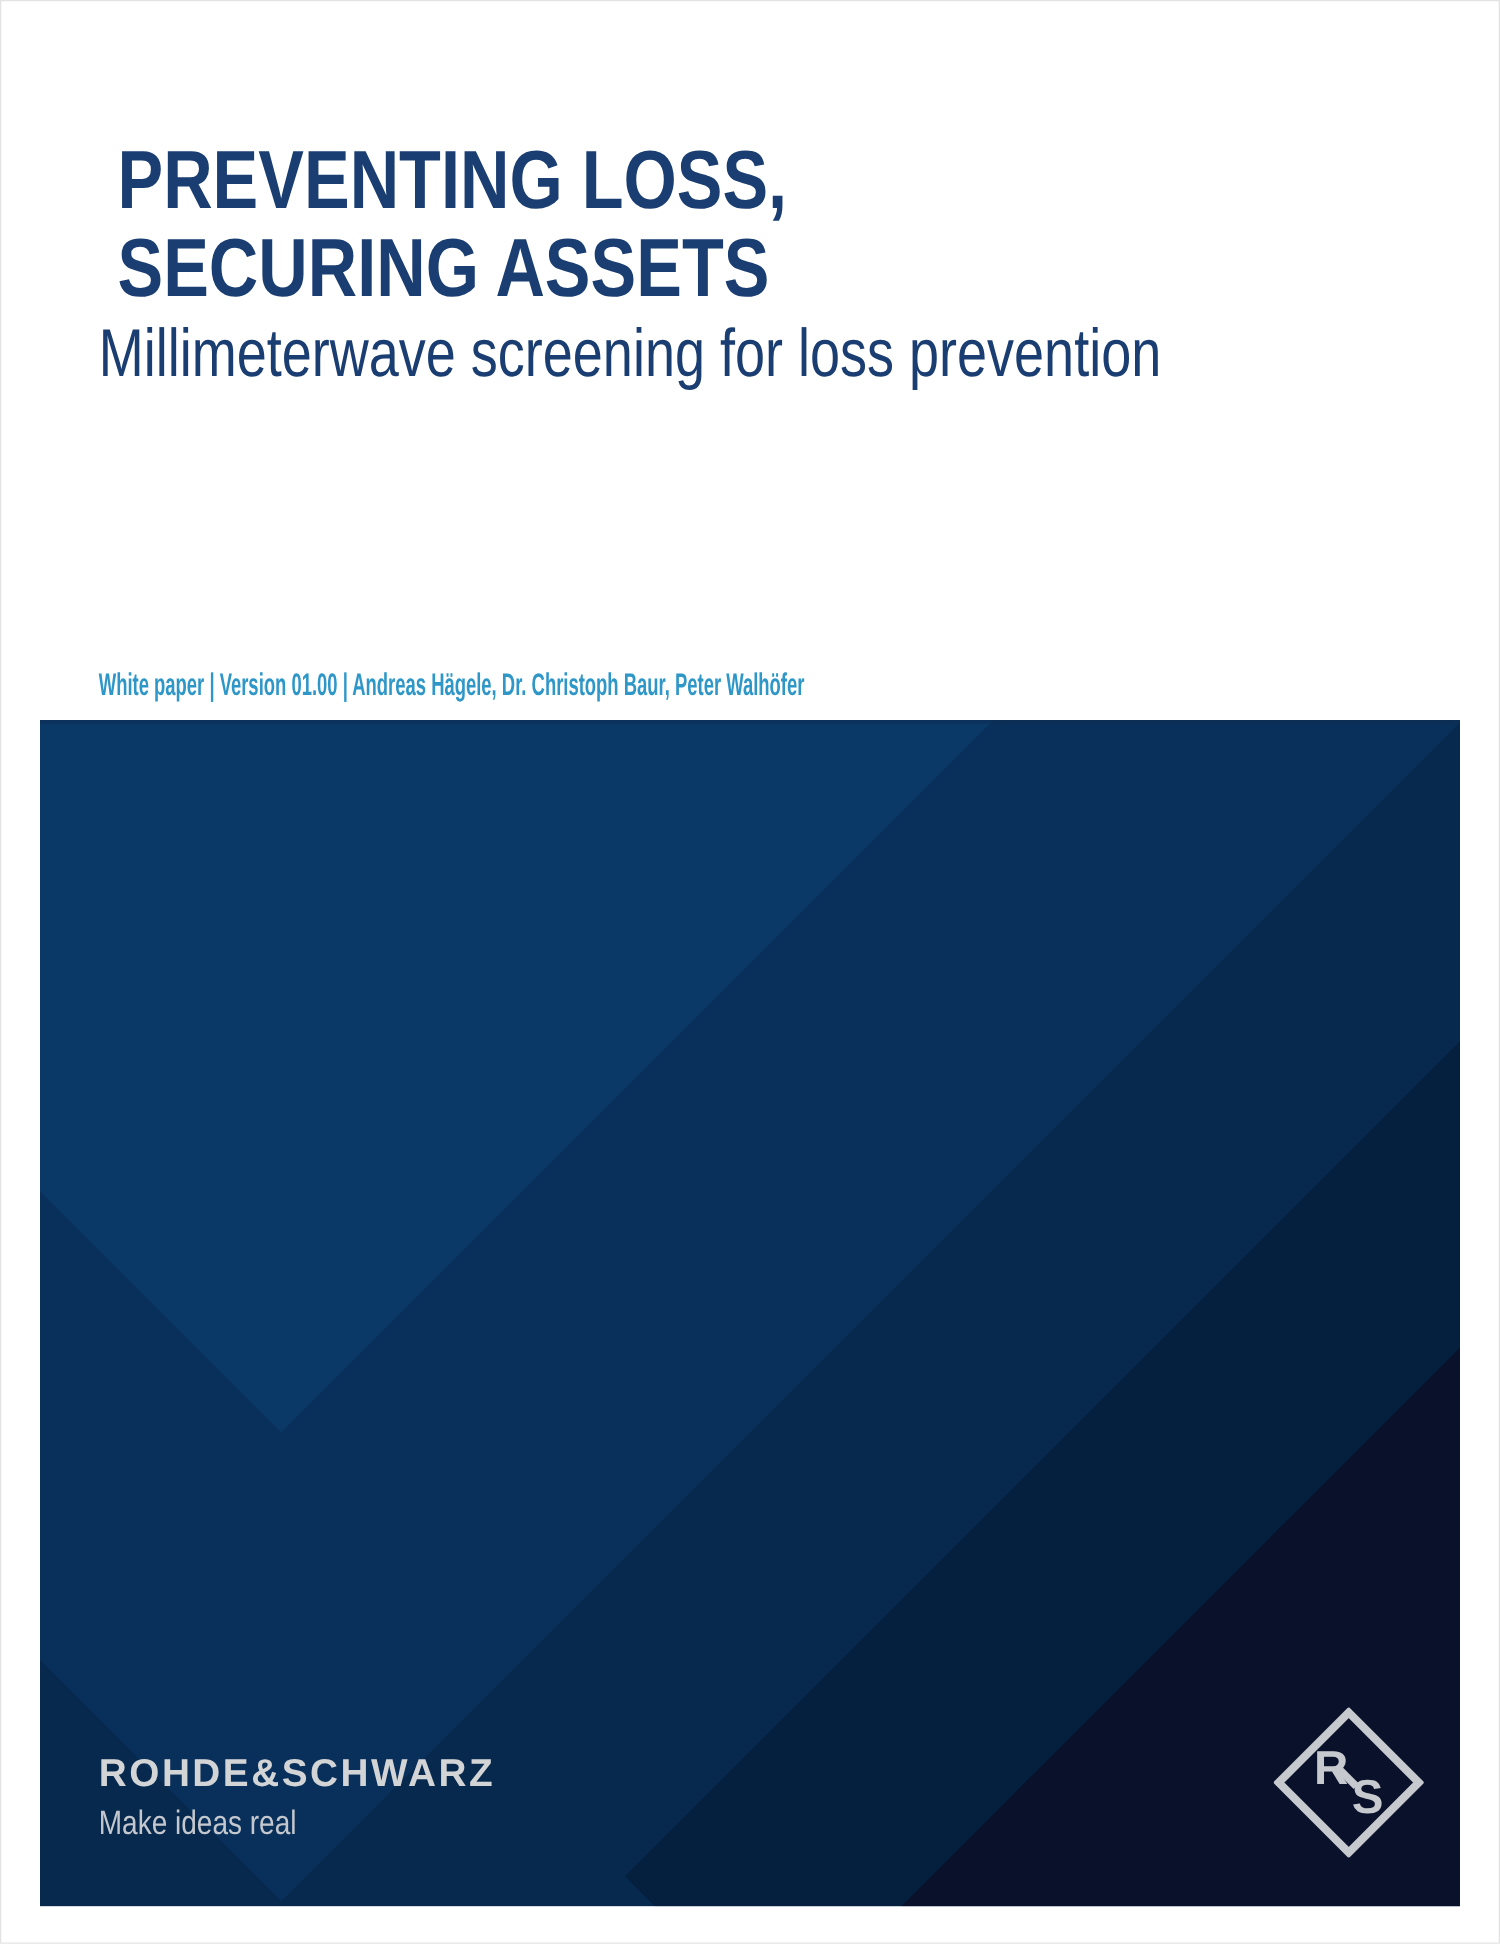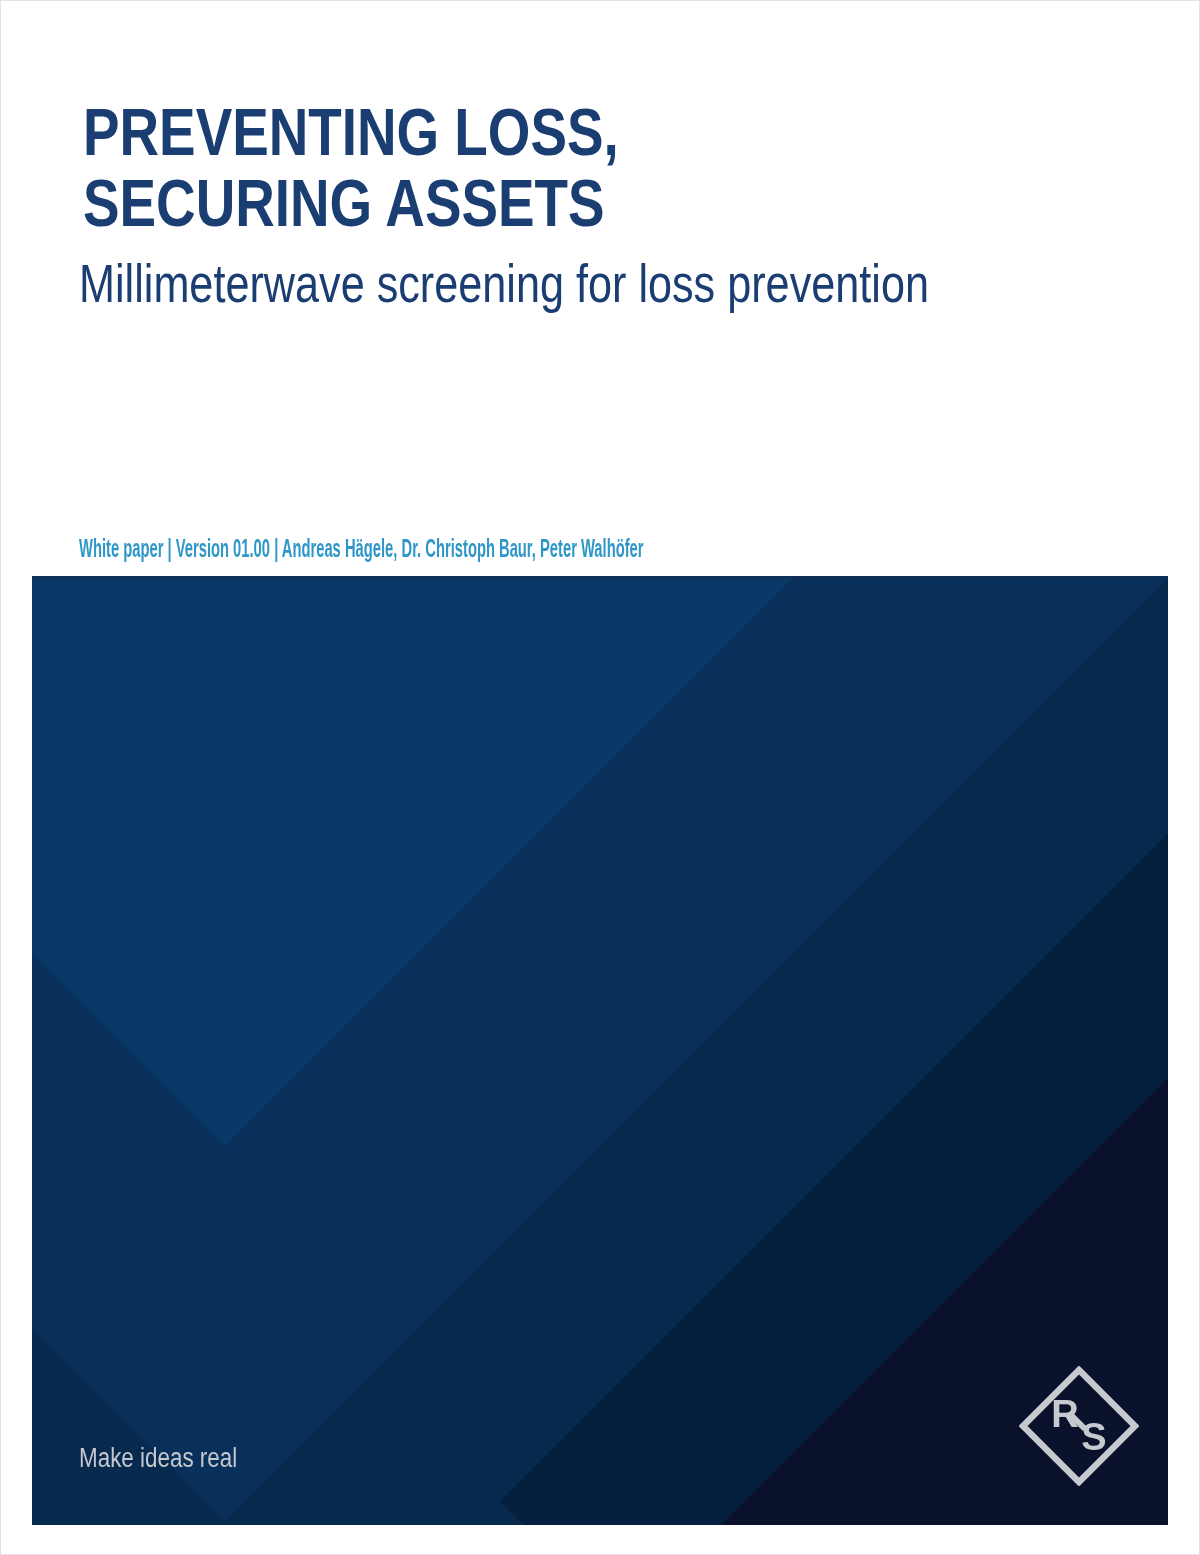--- a/index.html
+++ b/index.html
@@ -70,40 +70,41 @@
     font-family:"Liberation Sans", sans-serif;
     font-weight:bold;
     font-size:38px;
   }
 </style>
 </head>
 <body>
 
 <div class="page">
 
-  <h1 class="title-block" style="margin:4px;color:#1B3E72;">
+  <h1 class="title-block" style="margin:15px;color:#1B3E72;">
     <span class="title-line">PREVENTING LOSS,</span>
     <span class="title-line">SECURING ASSETS</span>
   </h1>
 
   <div class="subtitle" style="color:#1B3E72;">Millimeterwave screening for loss prevention</div>
 
   <div class="meta-line" style="color:#2E97C8;">White paper | Version 01.00 | Andreas Hägele, Dr. Christoph Baur, Peter Walhöfer</div>
 
   <div class="hero">
     <svg viewBox="0 0 1136 949" xmlns="http://www.w3.org/2000/svg">
       <rect x="0" y="0" width="1136" height="949" fill="#0A3968"></rect>
       <polygon points="0,377 193,570 763,0 1136,0 1136,949 0,949" fill="#09305A"></polygon>
       <polygon points="0,752 193,945 1136,2 1136,949 0,949" fill="#07294E"></polygon>
       <polygon points="468,925 1136,257 1136,949 492,949" fill="#051F3F"></polygon>
       <polygon points="689,949 1136,502 1136,949" fill="#0A112B"></polygon>
       <rect x="0" y="0" width="1136" height="3" opacity="0.55" fill="#0F2C50"></rect>
     </svg>
   </div>
 
+  <div class="brand-wordmark" style="color:#D3D4D6;">ROHDE&amp;SCHWARZ</div>
 
   <div class="brand-tagline" style="color:#C4C8CE;">Make ideas real</div>
 
   <svg class="brand-diamond" viewBox="0 0 120 120" xmlns="http://www.w3.org/2000/svg">
     <polygon points="60,4 116,60 60,116 4,60" fill="none" stroke-width="6.5" stroke="#C6C9CD"></polygon>
     <line x1="50" y1="47" x2="66" y2="63" stroke-width="6" stroke="#C6C9CD"></line>
     <text x="46" y="61" text-anchor="middle" fill="#C6C9CD">R</text>
     <text x="75" y="84" text-anchor="middle" fill="#C6C9CD">S</text>
   </svg>
 

